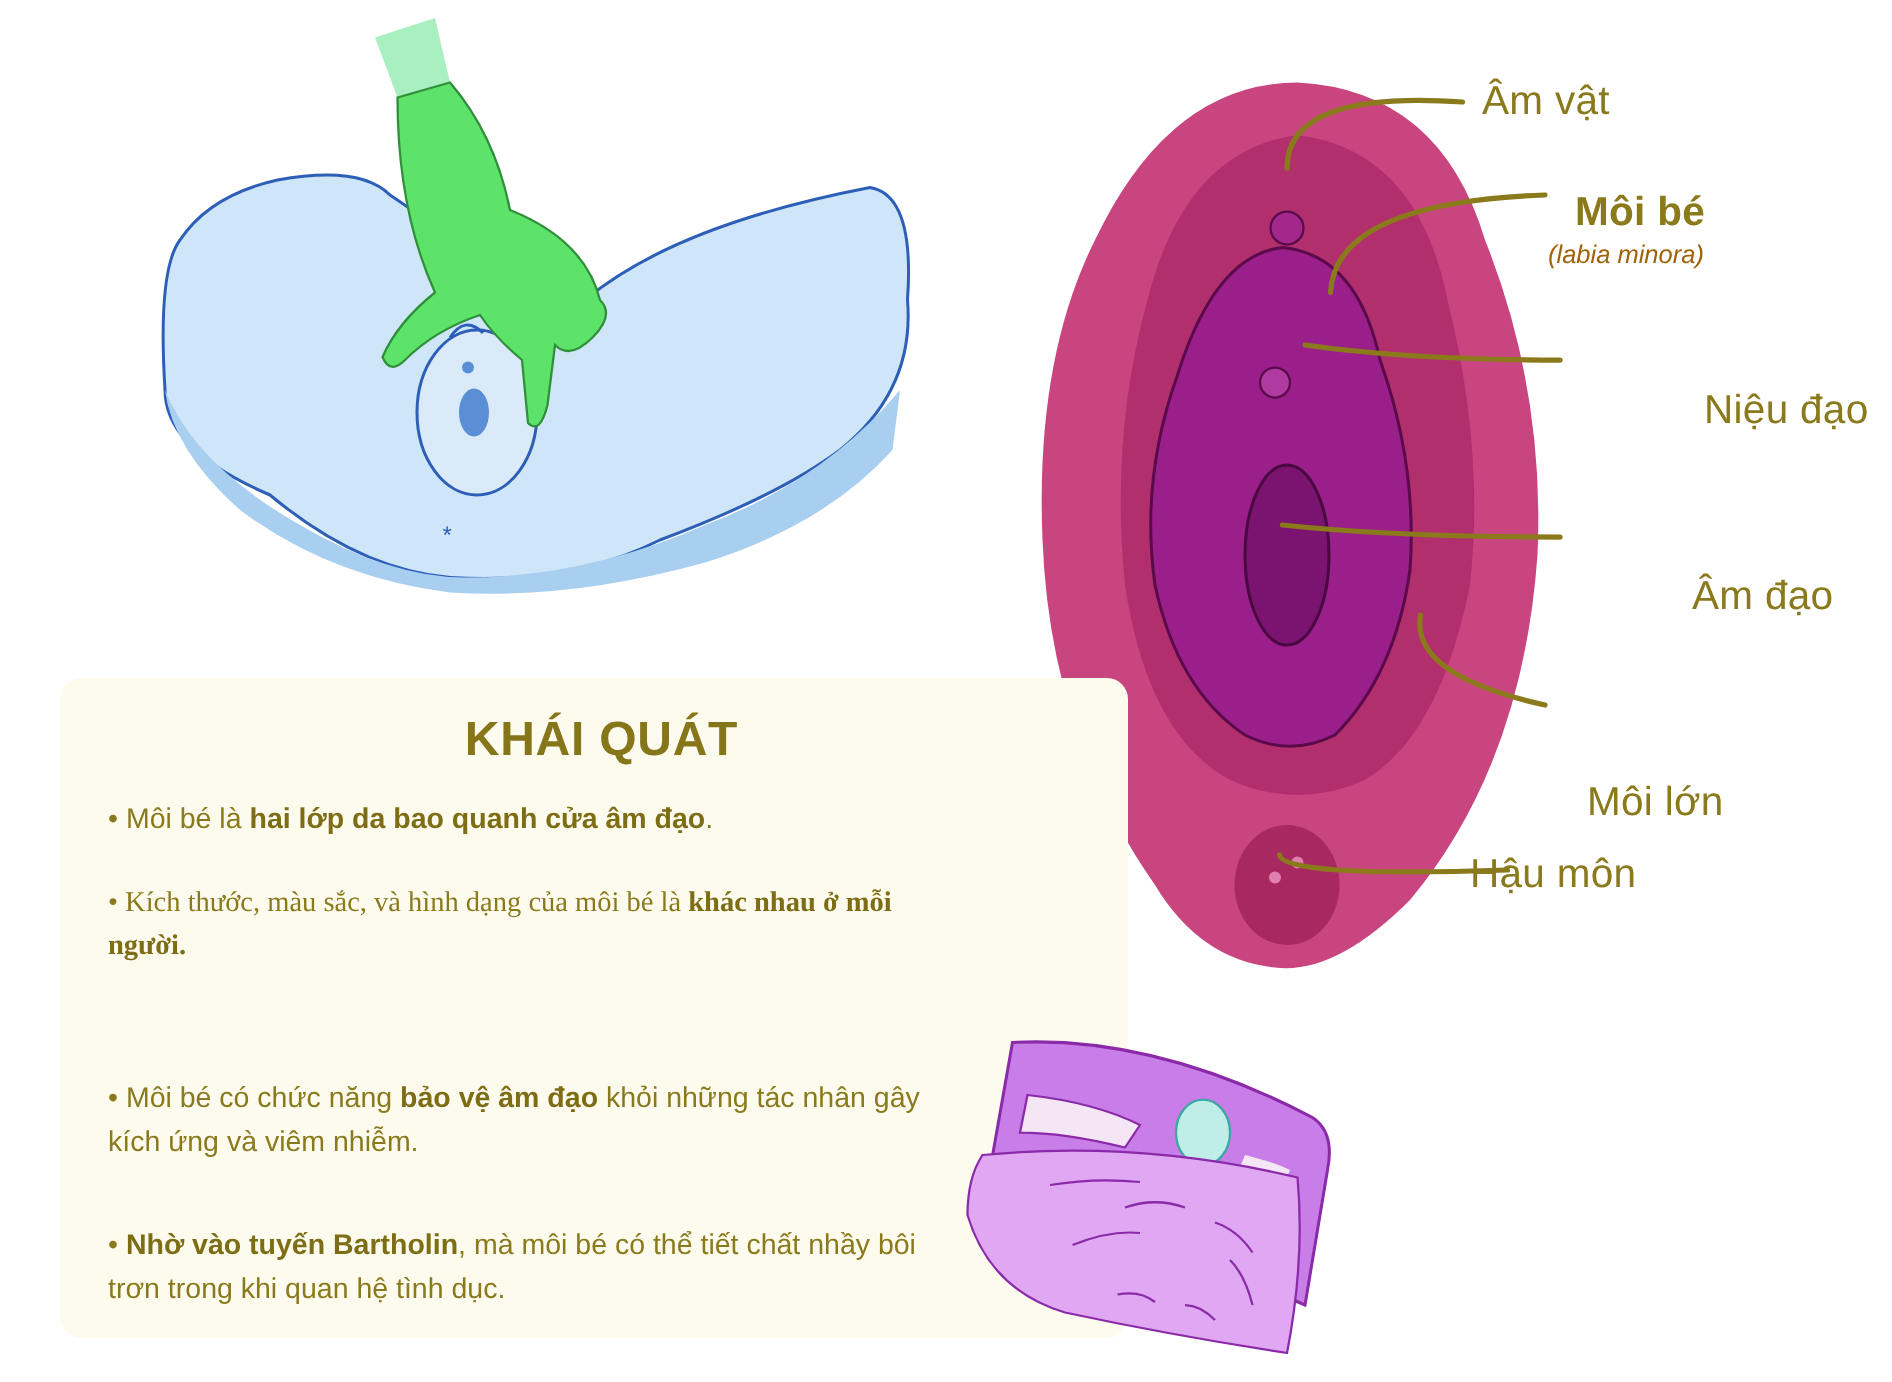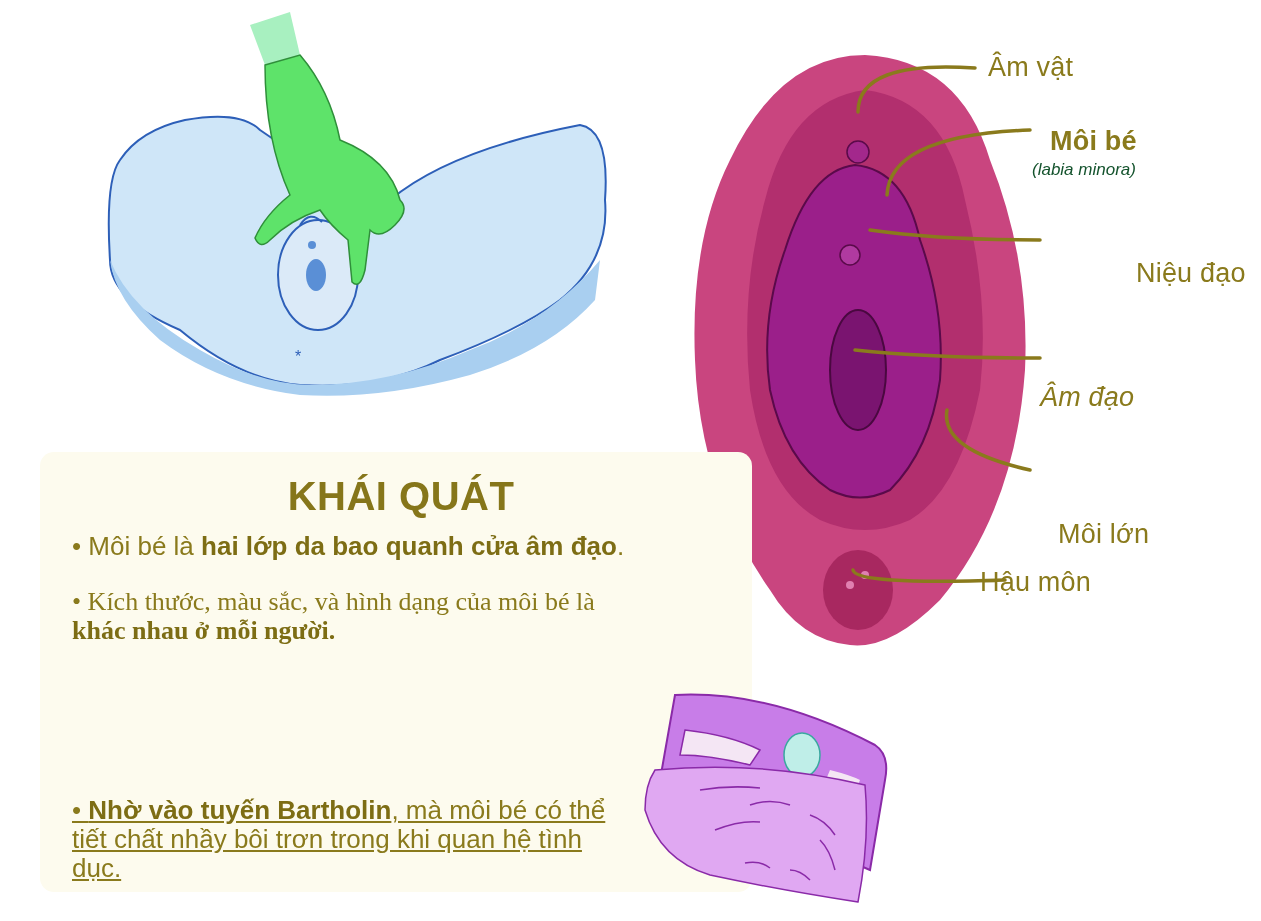--- a/index.html
+++ b/index.html
@@ -15,38 +15,38 @@
   
   #anatomy-illustration { left: 690px; top: 40px; width: 350px; height: 620px; }
   #bed-illustration { left: 640px; top: 670px; width: 260px; height: 240px; }
 
   .label {
     position: absolute; font-size: 27px; color: #8a7a1c; white-space: nowrap;
     letter-spacing: 0.2px;
   }
   .label.bold { font-weight: bold; }
   .label-sub {
-    position: absolute; font-size: 17px; font-style: italic; color: #14532d;
+    position: absolute; font-size: 17px; font-style: italic; color: #a16207;
     white-space: nowrap;
   }
   .leaders { left: 690px; top: 40px; width: 571px; height: 620px; }
 
   
   #info-card {
     left: 40px; top: 452px; width: 712px; height: 440px;
     background: #fdfbee; border-radius: 14px;
   }
   #card-title {
     position: absolute; left: 0; right: 0; top: 22px; text-align: center;
-    font-size: 40px; font-weight: bold; color: #86761a; letter-spacing: 0.5px;
+    font-size: 32px; font-weight: bold; color: #86761a; letter-spacing: 0.5px;
     padding-left: 10px;
   }
   .bullet {
     position: absolute; left: 32px; width: 560px;
-    font-size: 26px; line-height: 29px; color: #8a7a1c;
+    font-size: 19px; line-height: 29px; color: #8a7a1c;
   }
   .bullet b { color: #7d6d14; }
 </style>
 </head>
 <body>
 
 <svg id="exam-illustration" class="abs" viewBox="0 0 530 420">
   <g>
     <path d="M 95 120 Q 150 110 170 130 Q 230 170 250 200 L 300 200 Q 360 150 490 125 Q 520 130 515 200 Q 520 260 470 300 Q 430 330 350 360 Q 290 390 210 385 Q 150 380 90 330 Q 20 300 20 260 Q 15 180 30 160 Q 50 130 95 120 Z" fill="#cfe6f8" stroke="#2d5fb8" stroke-width="2"></path>
     <path d="M 20 260 Q 40 310 110 350 Q 170 385 220 385 Q 300 385 380 350 Q 460 320 510 260 L 505 300 Q 460 350 380 375 Q 290 400 210 395 Q 130 385 70 340 Q 25 300 20 260 Z" fill="#a9cff0"></path>
@@ -84,34 +84,37 @@
     <path d="M 165 310 Q 240 318 350 318"></path>
     <path d="M 257 370 Q 250 410 340 430"></path>
     <path d="M 163 530 Q 165 545 315 540"></path>
   </g>
 </svg>
 
 <div class="label" style="left:988px; top:52px;text-align:right;">Âm vật</div>
 <div class="label bold" style="left:1050px; top:126px;">Môi bé</div>
 <div class="label-sub" style="left:1032px; top:160px;">(labia minora)</div>
 <div class="label" style="left:1136px; top:258px;">Niệu đạo</div>
-<div class="label" style="left:1040px; top:382px;font-style:italic;">Âm đạo</div>
+<div class="label" style="left:1128px; top:382px;">Âm đạo</div>
 <div class="label" style="left:1058px; top:519px;text-align:right;">Môi lớn</div>
 <div class="label" style="left:980px; top:567px;">Hậu môn</div>
 
 <div id="info-card" class="abs">
   <div id="card-title">KHÁI QUÁT</div>
 
   <div class="bullet" style="top:80px;">
     <span>• Môi bé là </span><b>hai lớp da bao quanh cửa âm đạo</b><span>.</span>
   </div>
   <div class="bullet" style="top:135px;font-family:Liberation Serif, serif;">
     <span>• Kích thước, màu sắc, và hình dạng của môi bé là </span><b>khác nhau ở mỗi người.</b><span></span>
   </div>
-  <div class="bullet" style="top:344px;text-decoration:underline;">
+  <div class="bullet" style="top:266px;">
+    <span>• Môi bé có chức năng </span><b>bảo vệ âm đạo</b><span> khỏi những tác nhân gây kích ứng và viêm nhiễm.</span>
+  </div>
+  <div class="bullet" style="top:364px;">
     <span>• </span><b>Nhờ vào tuyến Bartholin</b><span>, mà môi bé có thể tiết chất nhầy bôi trơn trong khi quan hệ tình dục.</span>
   </div>
 </div>
 
 <svg id="bed-illustration" class="abs" viewBox="0 0 260 240">
   <path d="M 35 25 Q 130 20 235 75 Q 250 85 245 110 L 230 200 L 20 110 Z" fill="#c87de8" stroke="#8a2aa8" stroke-width="2"></path>
   <path d="M 45 60 Q 90 65 120 80 L 110 95 Q 70 85 40 85 Z" fill="#f4e6f4" stroke="#8a2aa8" stroke-width="1.5"></path>
   <path d="M 190 100 Q 210 105 220 110 L 215 122 Q 200 115 185 112 Z" fill="#f4e6f4"></path>
   <ellipse cx="162" cy="85" rx="18" ry="22" fill="#bfeee8" stroke="#3aa8a0" stroke-width="1.5"></ellipse>
   <path d="M 15 100 Q 120 90 225 115 Q 230 170 218 232 Q 140 220 70 205 Q 20 190 5 140 Q 5 115 15 100 Z" fill="#e0a8f2" stroke="#8a2aa8" stroke-width="1.5"></path>

